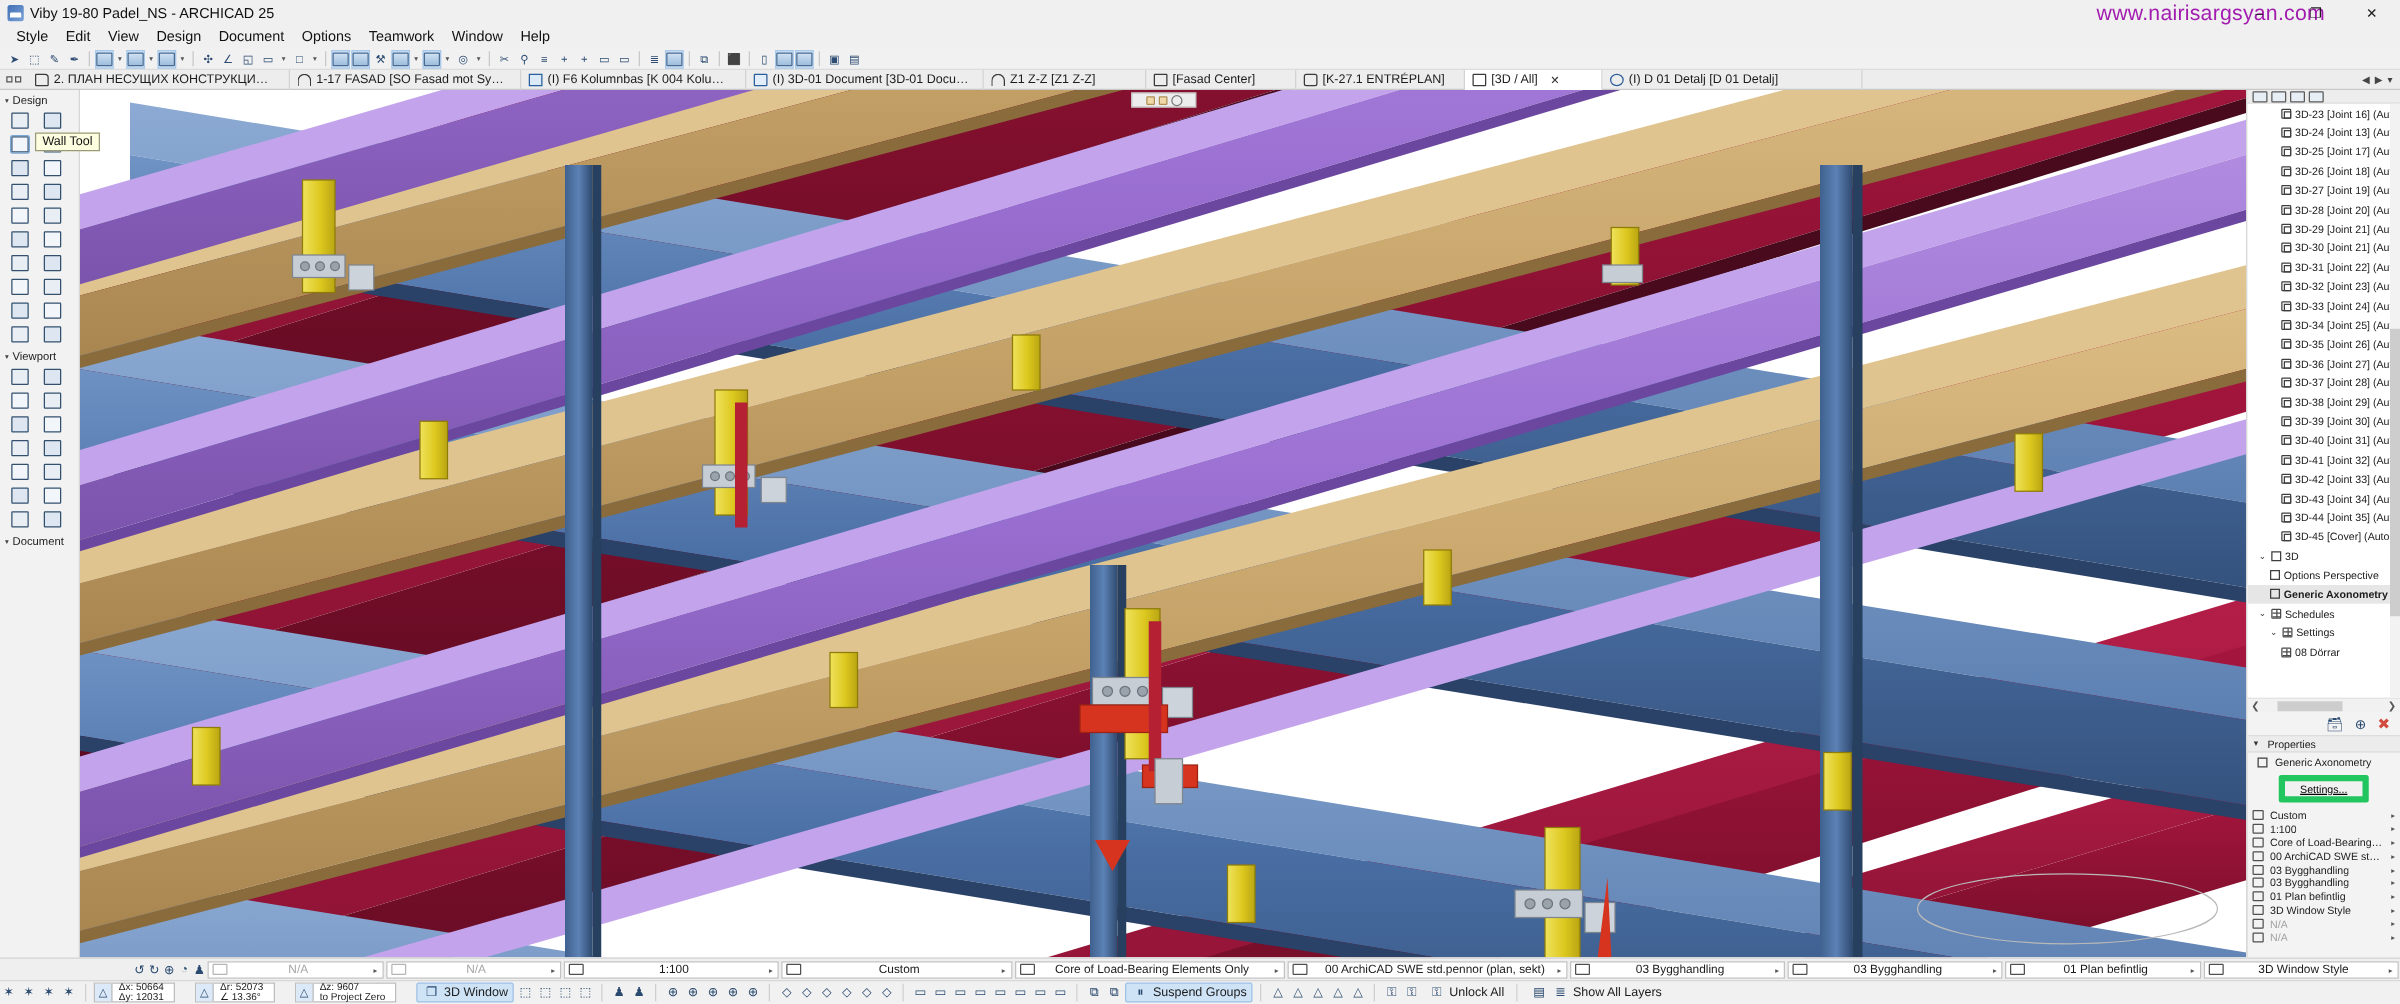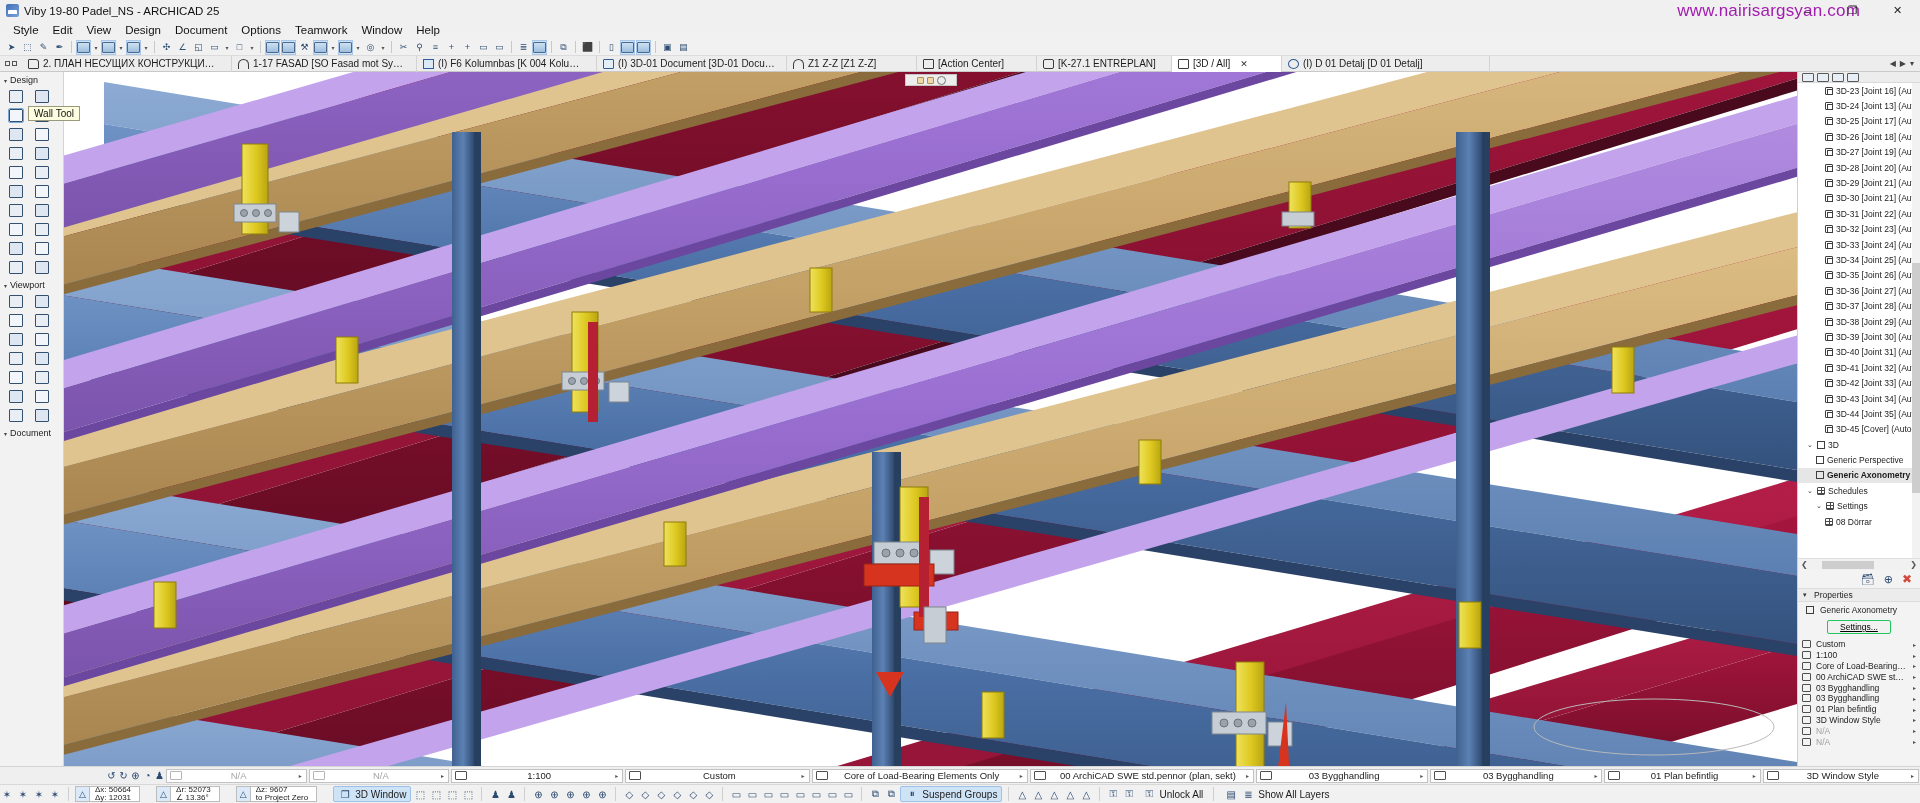--- a/index.html
+++ b/index.html
@@ -113,21 +113,21 @@
   .nav-hscroll{ height:12px; background:#f1f1f1; display:flex; align-items:center;
      border-top:1px solid #e0e0e0; }
   .nav-hthumb{ height:8px; width:52px; background:#cdcdcd; margin-left:14px; }
   .nav-btns{ height:18px; display:flex; align-items:center; justify-content:flex-end;
      gap:9px; padding-right:8px; background:#f3f3f3; }
   .nav-sec{ display:flex; align-items:center; gap:4px; height:14px; padding-left:5px;
      background:#ececec; border-top:1px solid #dcdcdc; border-bottom:1px solid #dcdcdc;}
   .nav-prop{ display:flex; align-items:center; gap:6px; height:16px; padding-left:8px;}
   .nav-settings{ display:flex; justify-content:center; padding:2px 0 5px 0; }
   .nav-settings button{ font-family:inherit; font-size:8.5px; padding:1px 12px;
-     background:#f1f1f1; border:1px solid #22c55e; border-radius:2px;text-decoration:underline; }
+     background:#f1f1f1; border:5px solid #22c55e; border-radius:2px;text-decoration:underline; }
   .attr-row{ display:flex; align-items:center; gap:5px; height:10.8px; padding-left:4px;
      font-size:8.5px; white-space:nowrap; }
   .attr-row .aico{ width:9px;height:8px;flex:none;border:1px solid #4f4f4f;border-radius:1px;}
   .attr-row .atxt{ overflow:hidden; text-overflow:ellipsis; max-width:92px;}
   .attr-row .acar{ margin-left:auto; font-size:6px; color:#555; padding-right:4px;}
   .attr-row.dim{ color:#a0a0a0; }
 
   
   .quickbar{ position:absolute; left:0; top:766px; width:1920px; height:18px;
      background:#efefef; border-top:1px solid #d4d4d4; display:flex; align-items:center;
@@ -277,21 +277,21 @@
         <div class="tab" style="width: 190px;">
           <span class="tico ic-3d"></span>
           <span class="tlabel">(I) 3D-01 Document [3D-01 Document]</span>
         </div>
         <div class="tab" style="width: 130px;">
           <span class="tico ic-sect"></span>
           <span class="tlabel">Z1 Z-Z [Z1 Z-Z]</span>
         </div>
         <div class="tab" style="width: 120px;">
           <span class="tico ic-ac"></span>
-          <span class="tlabel">[Action Center]</span>
+          <span class="tlabel">[Fasad Center]</span>
         </div>
         <div class="tab" style="width: 135px;">
           <span class="tico ic-worksheet"></span>
           <span class="tlabel">[K-27.1 ENTRÉPLAN]</span>
         </div>
         <div class="tab active" style="width: 110px;">
           <span class="tico ic-cube"></span>
           <span class="tlabel">[3D / All]</span>
           <span class="tclose">✕</span>
         </div>
@@ -798,21 +798,21 @@
           </div>
           <div class="nav-row">
             <span style="width: 0px; flex: 0 0 auto;"></span>
             <span class="nav-caret">⌄</span>
             <span class="nav-ico cube"></span>
             <span>3D</span>
           </div>
           <div class="nav-row">
             <span style="width: 9px; flex: 0 0 auto;"></span>
             <span class="nav-ico cube"></span>
-            <span>Generic Perspective</span>
+            <span>Options Perspective</span>
           </div>
           <div class="nav-row sel">
             <span style="width: 9px; flex: 0 0 auto;"></span>
             <span class="nav-ico cube"></span>
             <span>Generic Axonometry</span>
           </div>
           <div class="nav-row">
             <span style="width: 0px; flex: 0 0 auto;"></span>
             <span class="nav-caret">⌄</span>
             <span class="nav-ico sched"></span>

